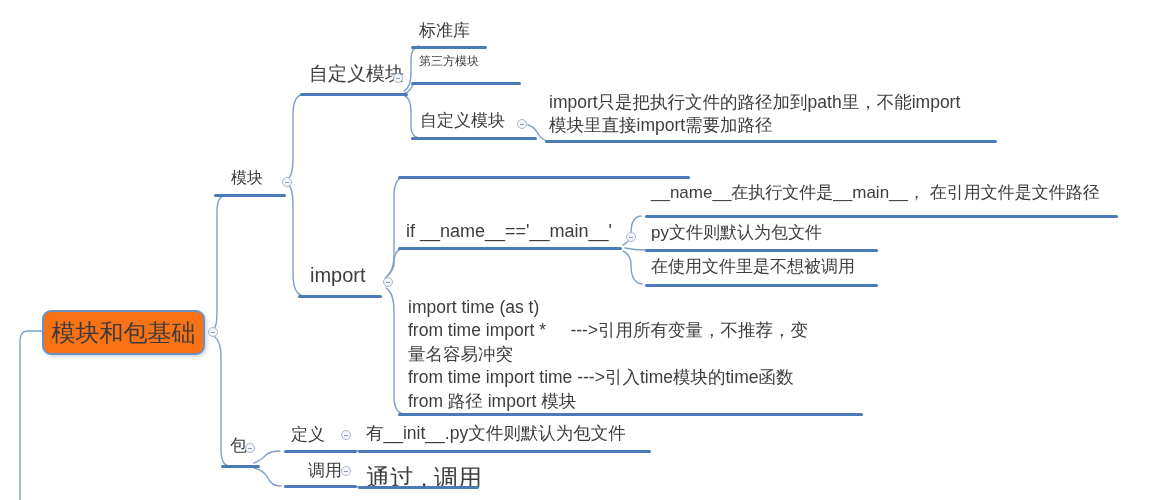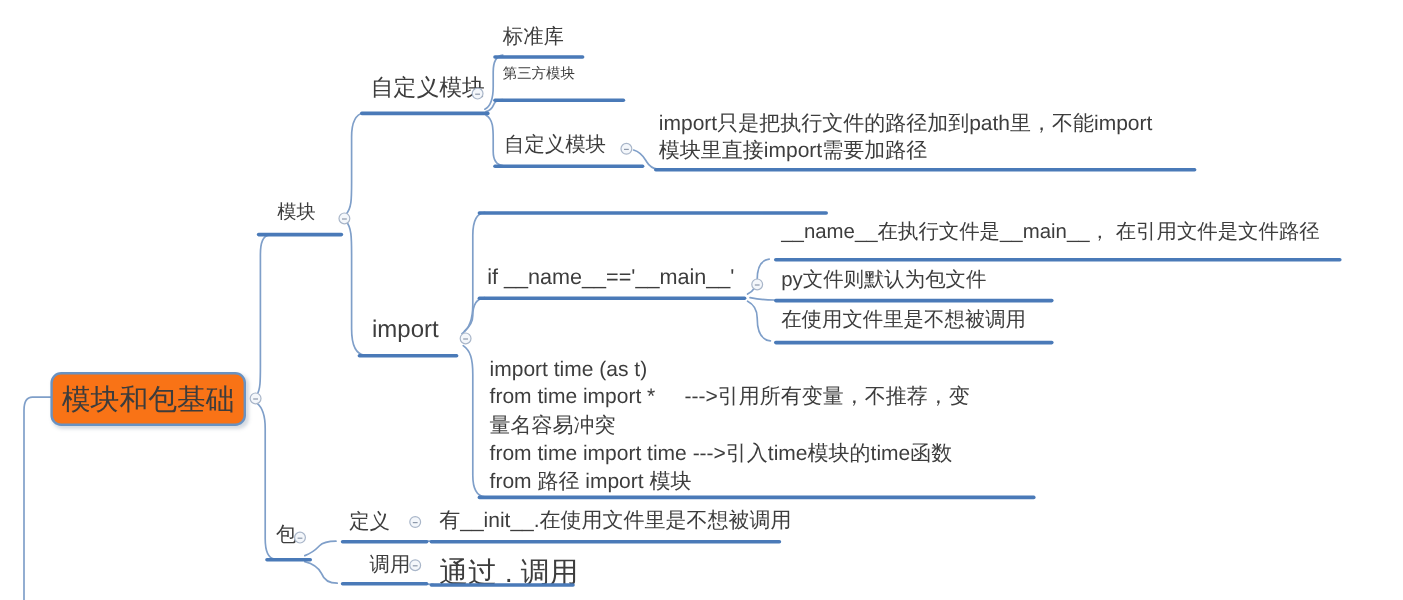--- a/index.html
+++ b/index.html
@@ -133,21 +133,21 @@
   <div class="collapse" style="left:245px;top:443px;">
       <i></i>
     </div>
 
   <span class="node-text" style="left:291px;top:424px;font-size:17px;">定义</span>
   <div class="underline" style="left:284px;top:450px;width:73px;"></div>
   <div class="collapse" style="left:341px;top:430px;">
       <i></i>
     </div>
 
-  <span class="node-text" style="left:366px;top:422px;font-size:17.5px;">有__init__.在使用文件里是不想被调用</span>
+  <span class="node-text" style="left:366px;top:422px;font-size:17.5px;">有__init__.py文件则默认为包文件</span>
   <div class="underline" style="left:358px;top:450px;width:293px;"></div>
 
   <span class="node-text" style="left:291px;top:460px;font-size:17px;margin-left:17px;">调用</span>
   <div class="underline" style="left:284px;top:485px;width:73px;"></div>
   <div class="collapse" style="left:341px;top:466px;">
       <i></i>
     </div>
 
   <span class="node-text" style="left:366px;top:462px;font-size:24px;">通过 . 调用</span>
   <div class="underline" style="left:358px;top:486px;width:121px;"></div>

